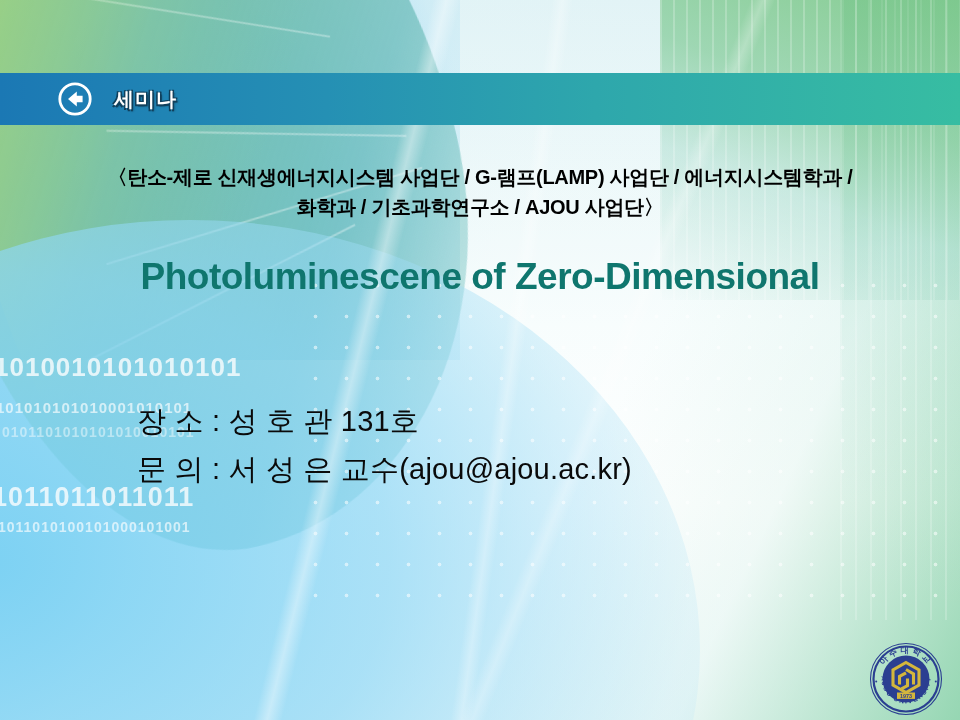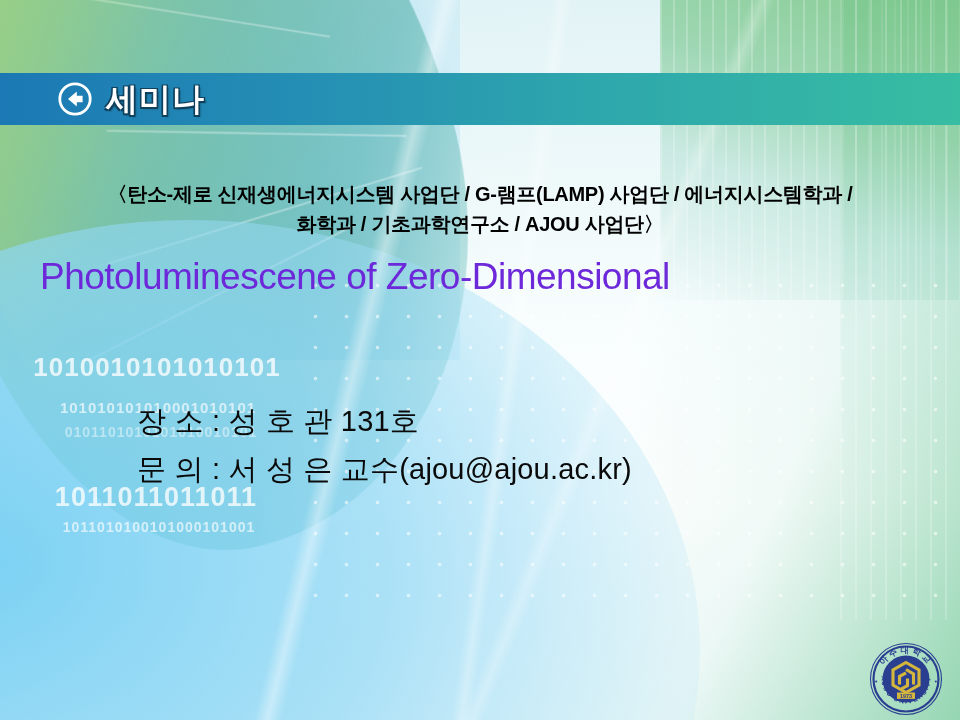--- a/index.html
+++ b/index.html
@@ -18,21 +18,20 @@
     height: 720px;
     overflow: hidden;
     background: #f2fbfb;
   }
 
   
   .bg {
     position: absolute;
     inset: 0;
     overflow: hidden;
-    text-align: center;
   }
 
   
   .bg-base {
     position: absolute;
     inset: 0;
     background:
       linear-gradient(115deg,
         rgba(120, 205, 240, 0.95) 0%,
         rgba(170, 222, 240, 0.75) 14%,
@@ -205,23 +204,23 @@
     align-items: center;
   }
   .back-icon {
     margin-left: 57px;
     width: 36px;
     height: 36px;
     flex: 0 0 auto;
     display: block;
   }
   .header-title {
-    margin-left: 13px;
+    margin-left: 21px;
     color: #ffffff;
-    font-size: 32px;
+    font-size: 20px;
     font-weight: bold;
     line-height: 1;
     letter-spacing: 1px;
     text-shadow:
       -1.5px -1.5px 0 #10405c,
        1.5px -1.5px 0 #10405c,
       -1.5px  1.5px 0 #10405c,
        1.5px  1.5px 0 #10405c,
        2px 2px 2px rgba(0,0,0,0.35);
   }
@@ -231,32 +230,31 @@
     position: absolute;
     left: 30px;
     top: 162px;
     width: 900px;
     text-align: center;
     color: #000000;
     font-size: 20px;
     font-weight: bold;
     line-height: 1.5;
     letter-spacing: -0.3px;
-    margin-top: 17px;
   }
 
   .main-title {
     position: absolute;
     left: 40px;
     top: 248px;
     width: 880px;
-    text-align: left;
-    color: #6d28d9;
+    text-align: center;
+    color: #0f766e;
     font-size: 37px;
-    font-weight: normal;
+    font-weight: bold;
     line-height: 1.55;
     letter-spacing: -0.5px;
   }
 
   .details {
     position: absolute;
     left: 137px;
     top: 398px;
     color: #0a0a0a;
     font-size: 29px;

